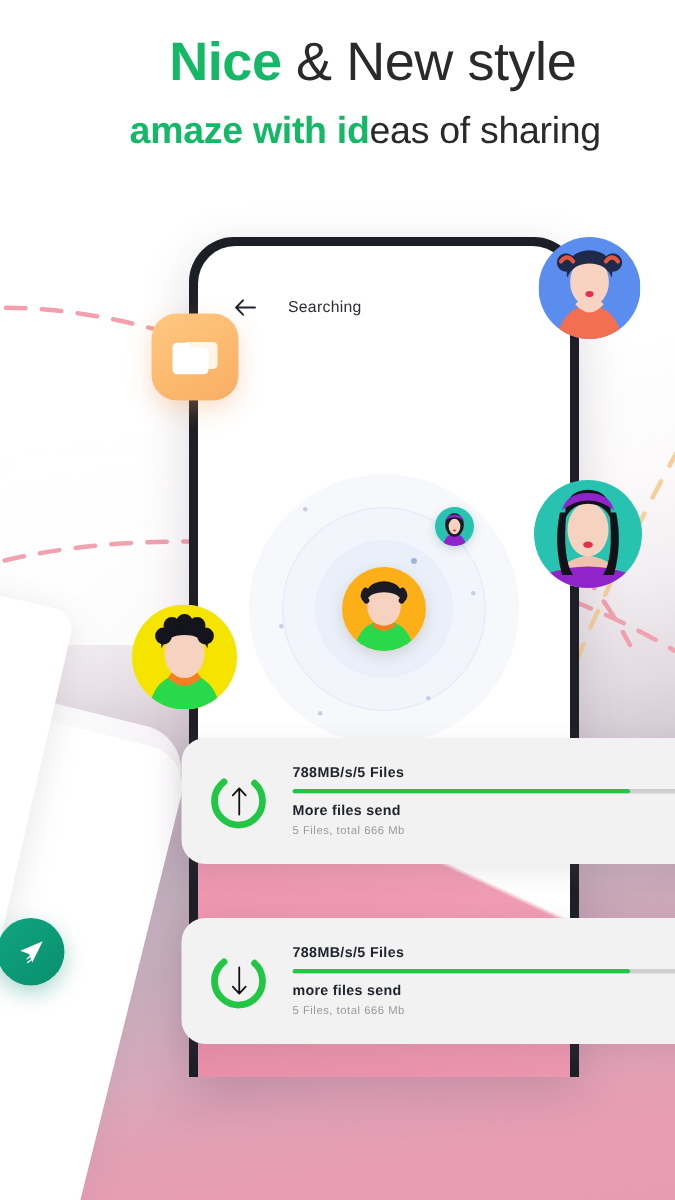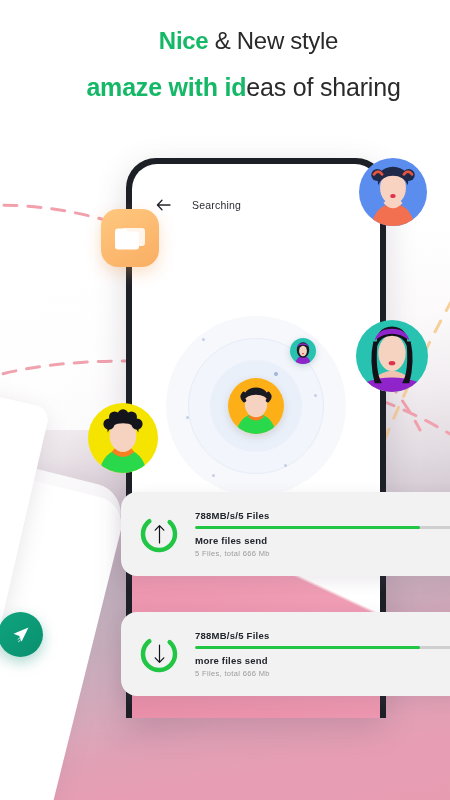--- a/index.html
+++ b/index.html
@@ -42,21 +42,21 @@
     left: 0px; top: 430px; width: 300px; height: 330px;
     background: radial-gradient(ellipse at 40% 40%, rgba(168,140,160,0.55) 0%, rgba(168,140,160,0.0) 70%);
   }
 
   
   .headline {
     position: absolute; left: 0; top: 20px; width: 450px;
     text-align: center;
   }
   .headline .line1 {
-    font-size: 24px; font-weight: 400; color: #2a2a2a;
+    font-size: 36px; font-weight: 400; color: #2a2a2a;
     letter-spacing: -0.3px; line-height: 42px;
     white-space: nowrap;
     padding-left: 47px;
   }
   .headline .line2 {
     font-size: 25px; font-weight: 400; color: #2a2a2a;
     letter-spacing: -0.2px; line-height: 38px; margin-top: 6px;
     white-space: nowrap;
     padding-left: 37px;
   }

